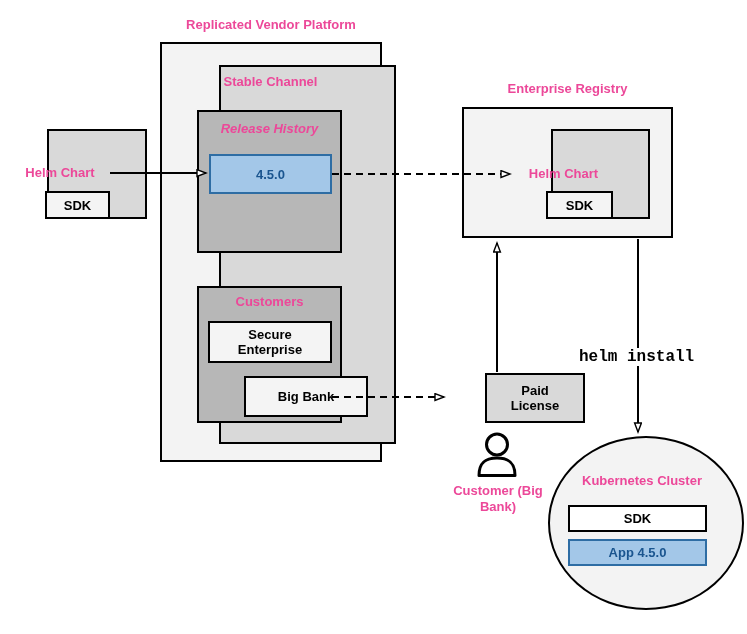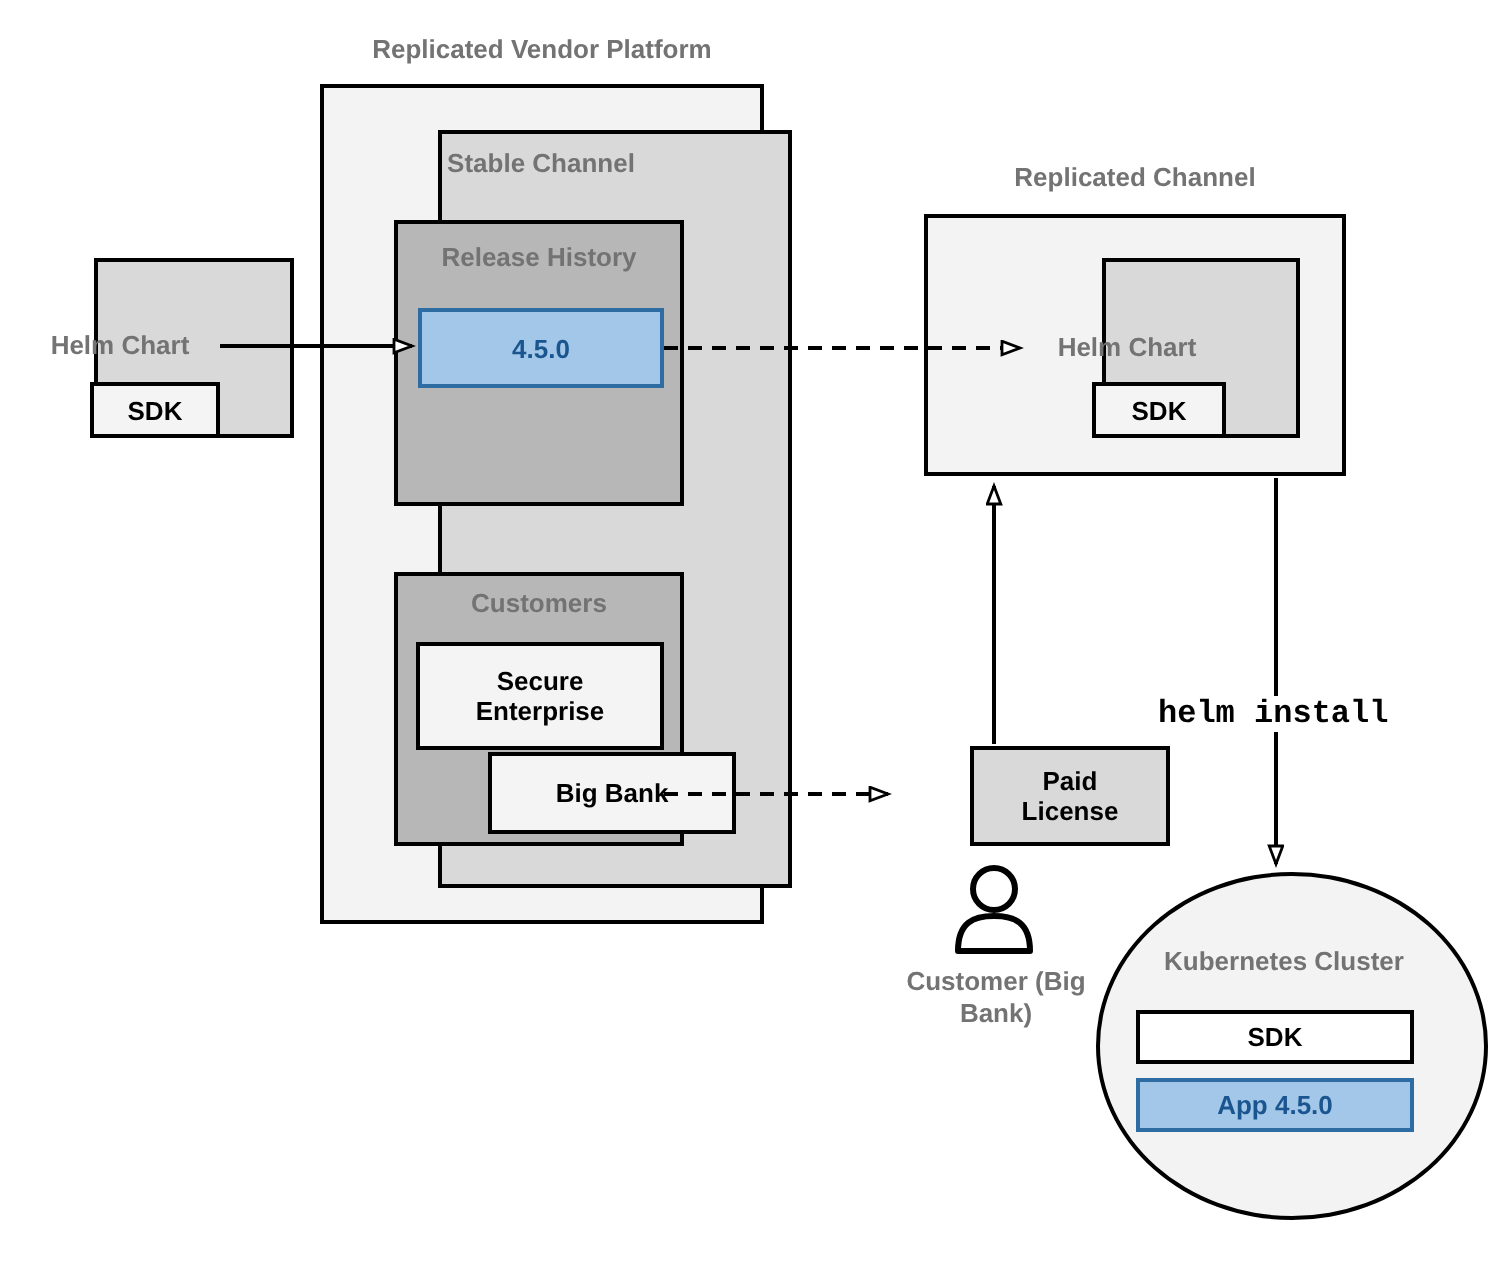--- a/index.html
+++ b/index.html
@@ -9,21 +9,21 @@
   }
   .box { position:absolute; border:2px solid #000; box-sizing:border-box; }
   .fill-light { background:#f3f3f3; }
   .fill-mid   { background:#d9d9d9;margin-left:37px; }
   .fill-dark  { background:#b7b7b7; }
   .fill-item  { background:#f4f4f4; }
   .fill-white { background:#ffffff; }
   .hl { background:#a3c7e8; border-color:#2e6da4; color:#1a558f; }
   .lbl {
     position:absolute; font-weight:bold; font-size:13px; line-height:16px;
-    text-align:center; color:#737373; white-space:nowrap;
+    text-align:center; color:#ec4899; white-space:nowrap;
   }
   .wrap { white-space:normal; }
   .center { display:flex; align-items:center; justify-content:center;
     font-weight:bold; font-size:13px; text-align:center; line-height:15px; }
   .mono {
     position:absolute; font-family:"Liberation Mono", monospace;
     font-weight:bold; font-size:16px; line-height:18px; background:#ffffff;
     padding:0 3px; white-space:nowrap; text-align:center; z-index:12;
   }
   .overlay { position:absolute; left:0; top:0; z-index:10; pointer-events:none; }
@@ -34,43 +34,43 @@
 
 <div class="stage">
 
   <div class="lbl" style="left:160px; top:17px; width:222px;">Replicated Vendor Platform</div>
   <div class="box fill-light" style="left:160px; top:42px; width:222px; height:420px;"></div>
 
   <div class="box fill-mid" style="left:182px; top:65px; width:177px; height:379px;"></div>
   <div class="lbl" style="left:182px; top:74px; width:177px;">Stable Channel</div>
 
   <div class="box fill-dark" style="left:197px; top:110px; width:145px; height:143px;"></div>
-  <div class="lbl" style="left:197px; top:121px; width:145px;">Release History</div>
+  <div class="lbl" style="left:197px; top:121px; width:145px;font-style:italic;">Release History</div>
 
   <div class="box hl center" style="left:209px; top:154px; width:123px; height:40px;">
     <span>4.5.0</span>
   </div>
 
   <div class="box fill-dark" style="left:197px; top:286px; width:145px; height:137px;"></div>
   <div class="lbl" style="left:197px; top:294px; width:145px;">Customers</div>
 
-  <div class="box fill-item center" style="left:208px; top:321px; width:124px; height:54px;">
+  <div class="box fill-item center" style="left:208px; top:321px; width:124px; height:42px;">
     <span class="wrap" style="width:80px;">Secure Enterprise</span>
   </div>
   <div class="box fill-item center" style="left:208px; top:376px; width:124px; height:41px;margin-left:36px;">
     <span>Big Bank</span>
   </div>
 
   <div class="box fill-mid" style="left:10px; top:129px; width:100px; height:90px;"></div>
   <div class="lbl" style="left:10px; top:165px; width:100px;">Helm Chart</div>
   <div class="box fill-item center" style="left:45px; top:191px; width:65px; height:28px;">
     <span>SDK</span>
   </div>
 
-  <div class="lbl" style="left:462px; top:81px; width:211px;">Replicated Channel</div>
+  <div class="lbl" style="left:462px; top:81px; width:211px;">Enterprise Registry</div>
   <div class="box fill-light" style="left:462px; top:107px; width:211px; height:131px;"></div>
   <div class="box fill-mid" style="left:514px; top:129px; width:99px; height:90px;"></div>
   <div class="lbl" style="left:514px; top:166px; width:99px;">Helm Chart</div>
   <div class="box fill-item center" style="left:546px; top:191px; width:67px; height:28px;">
     <span>SDK</span>
   </div>
 
   <div class="box fill-mid center" style="left:448px; top:373px; width:100px; height:50px;">
     <span class="wrap" style="width:60px;">Paid License</span>
   </div>

